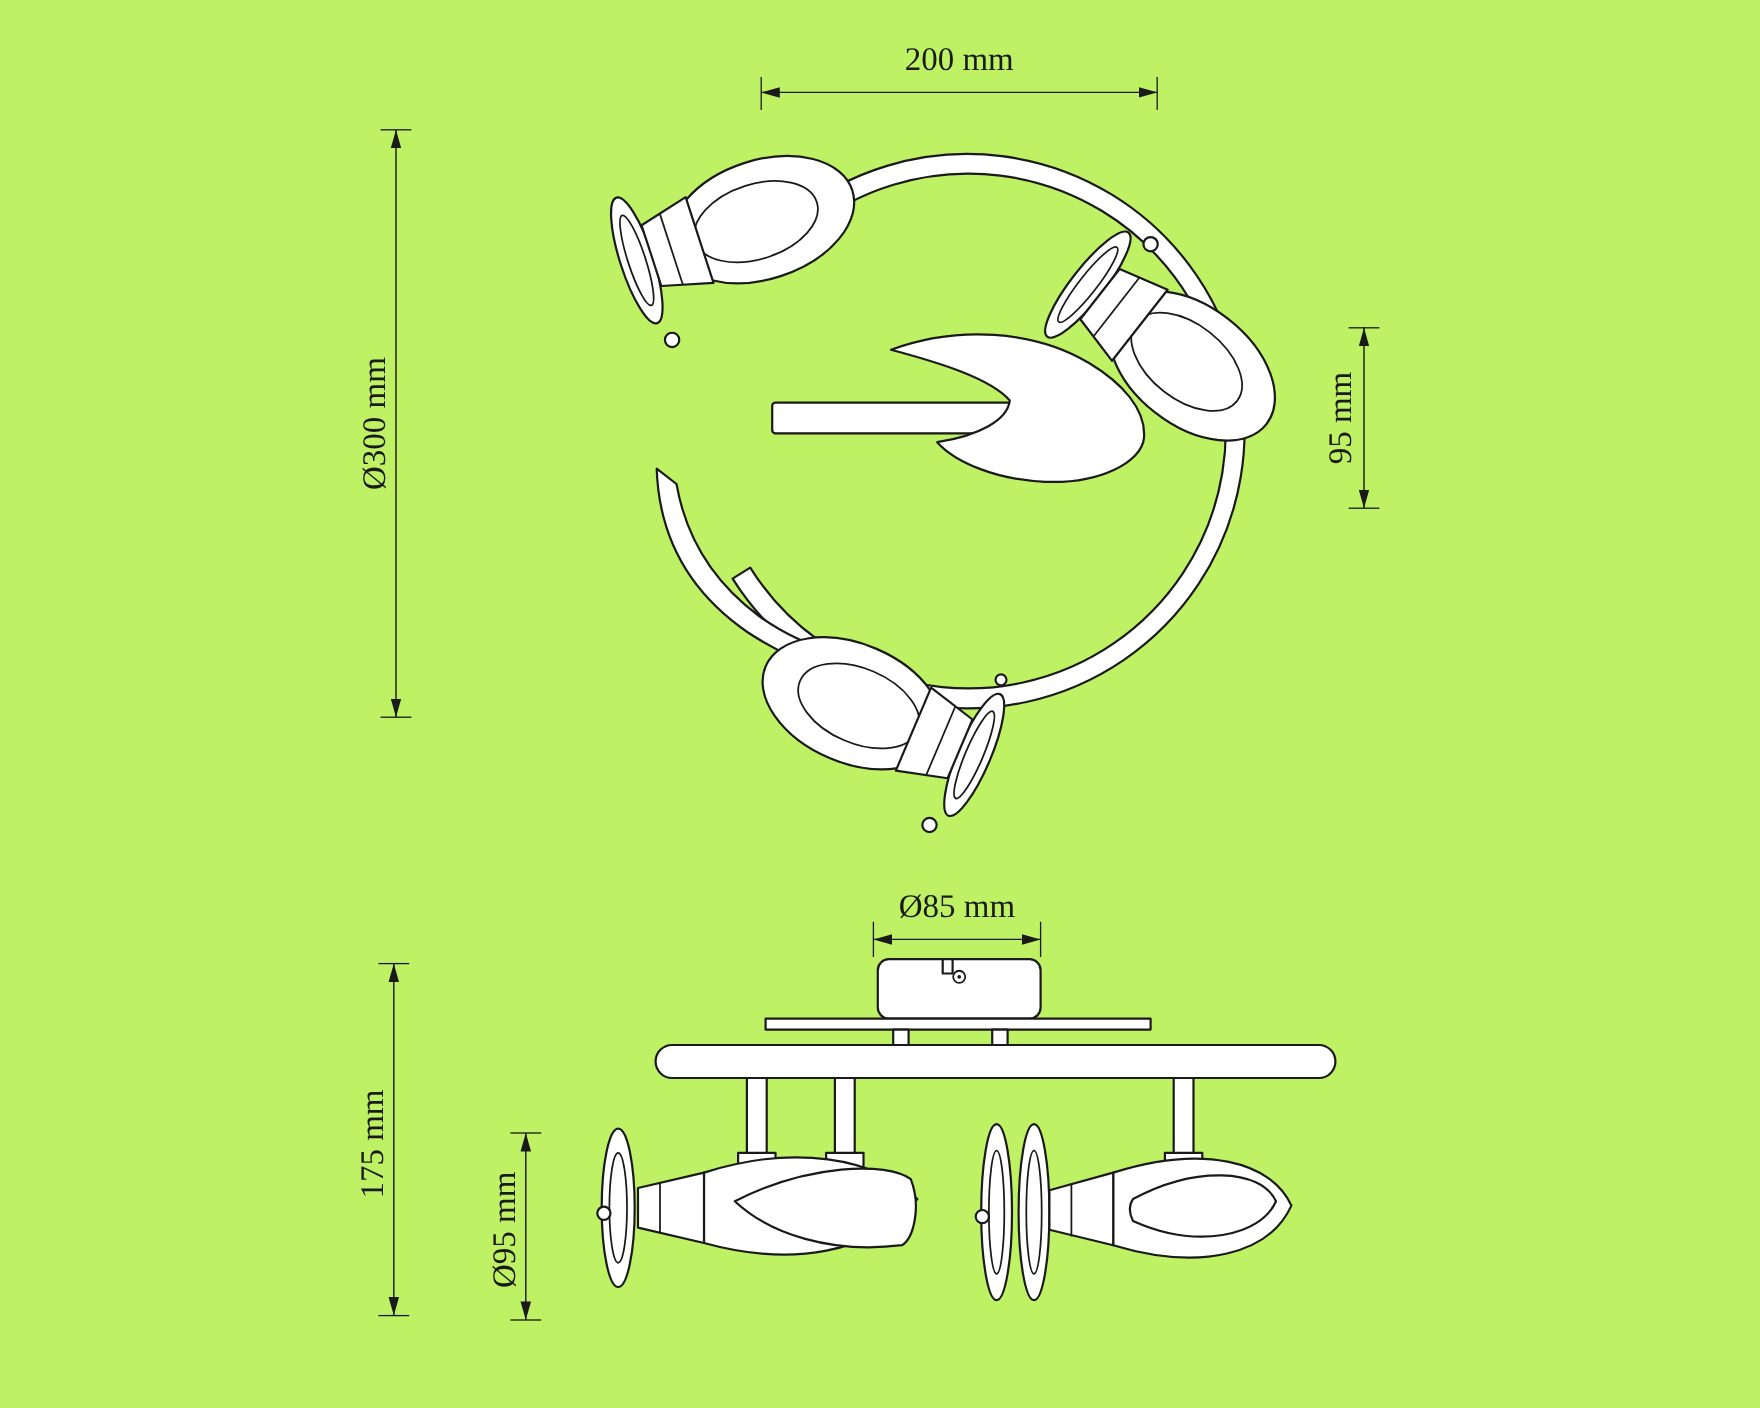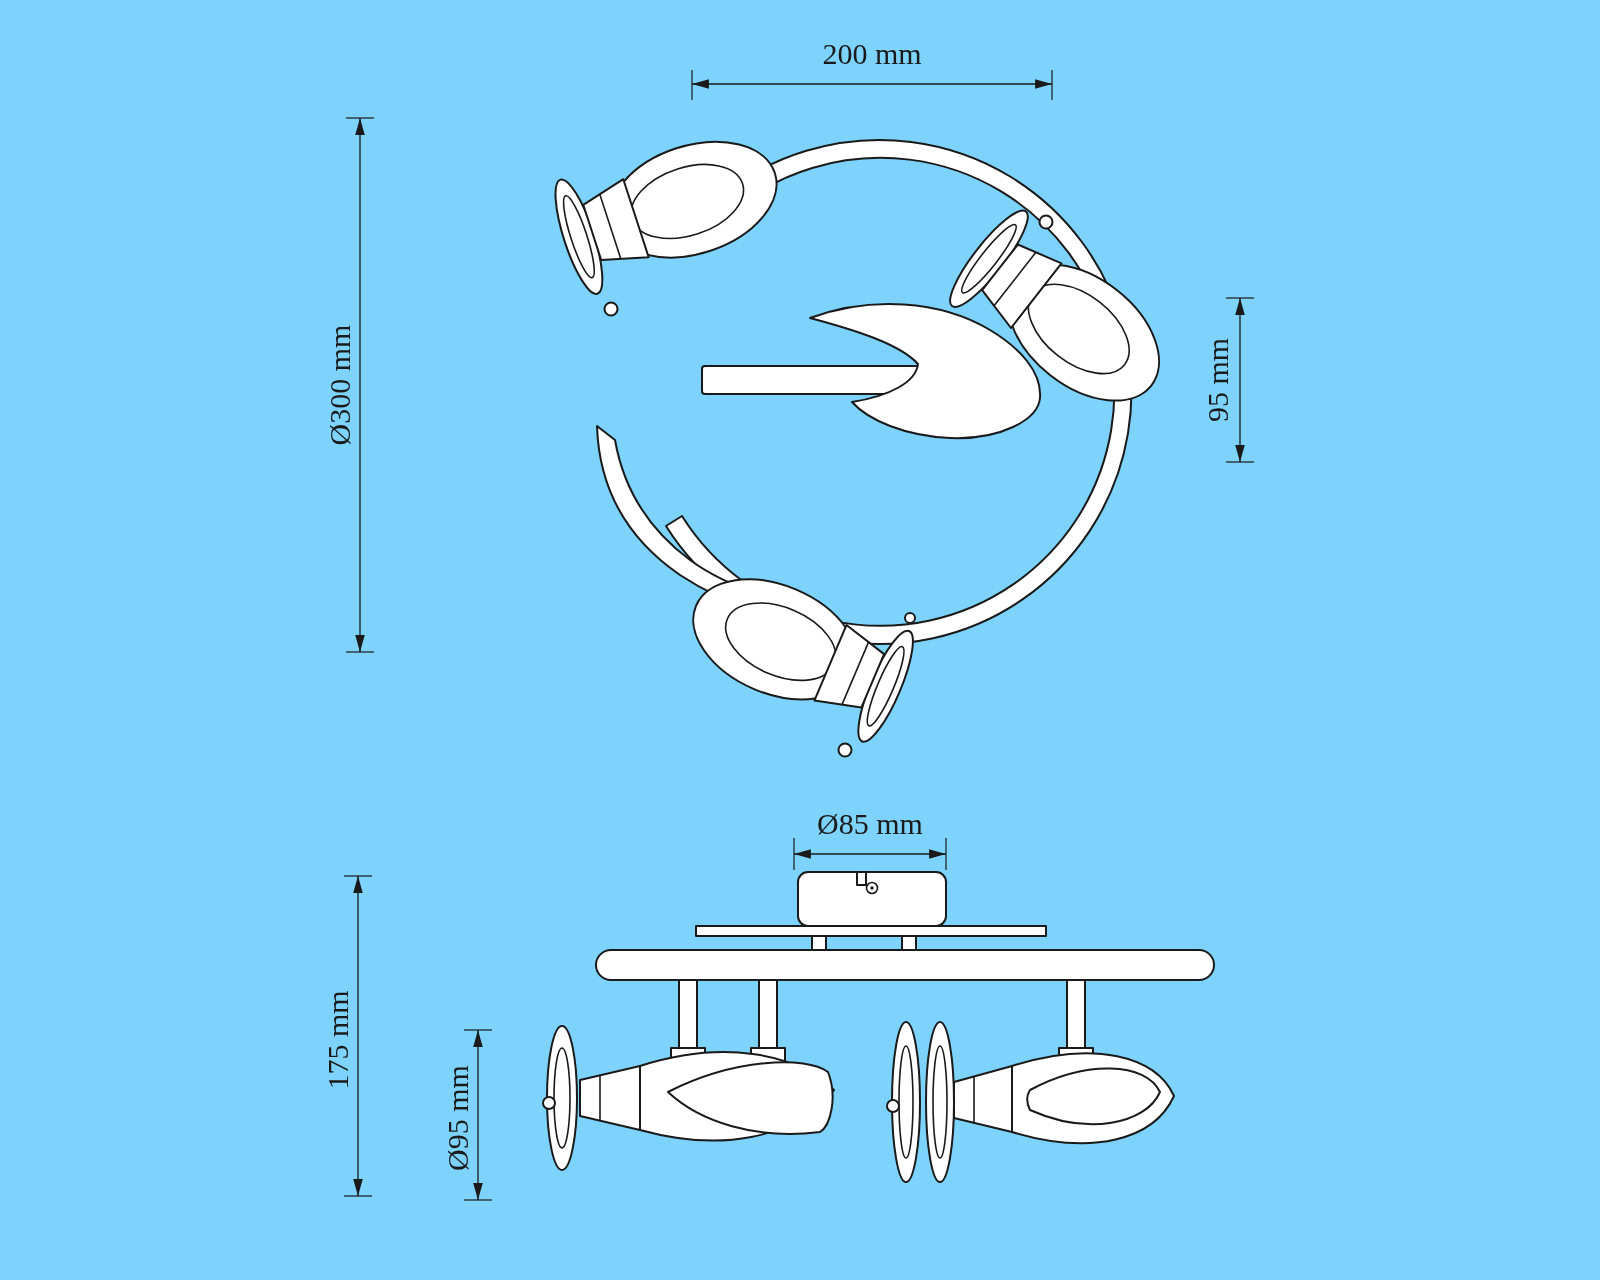--- a/index.html
+++ b/index.html
@@ -1,16 +1,16 @@
 <!DOCTYPE html>
 <html><head>
 <meta charset="utf-8">
 <style>
   html,body{margin:0;padding:0;background:#ffffff;}
-  .stage{width:1600px;height:1280px;background:#7dd3fc;position:relative;overflow:hidden;
+  .stage{width:1600px;height:1280px;background:#bef264;position:relative;overflow:hidden;
          font-family:"Liberation Serif",serif;}
   svg{display:block;}
   .part{fill:#ffffff;stroke:#1a1a1a;stroke-width:2;stroke-linejoin:round;}
   .line{fill:none;stroke:#1a1a1a;stroke-width:1.6;}
   .dim{stroke:#1a1a1a;stroke-width:1.3;fill:none;}
   .tick{stroke:#1a1a1a;stroke-width:1.2;}
   .dimtext{font-family:"Liberation Serif",serif;font-size:30px;fill:#1a1a1a;}
 </style>
 </head>
 <body>

